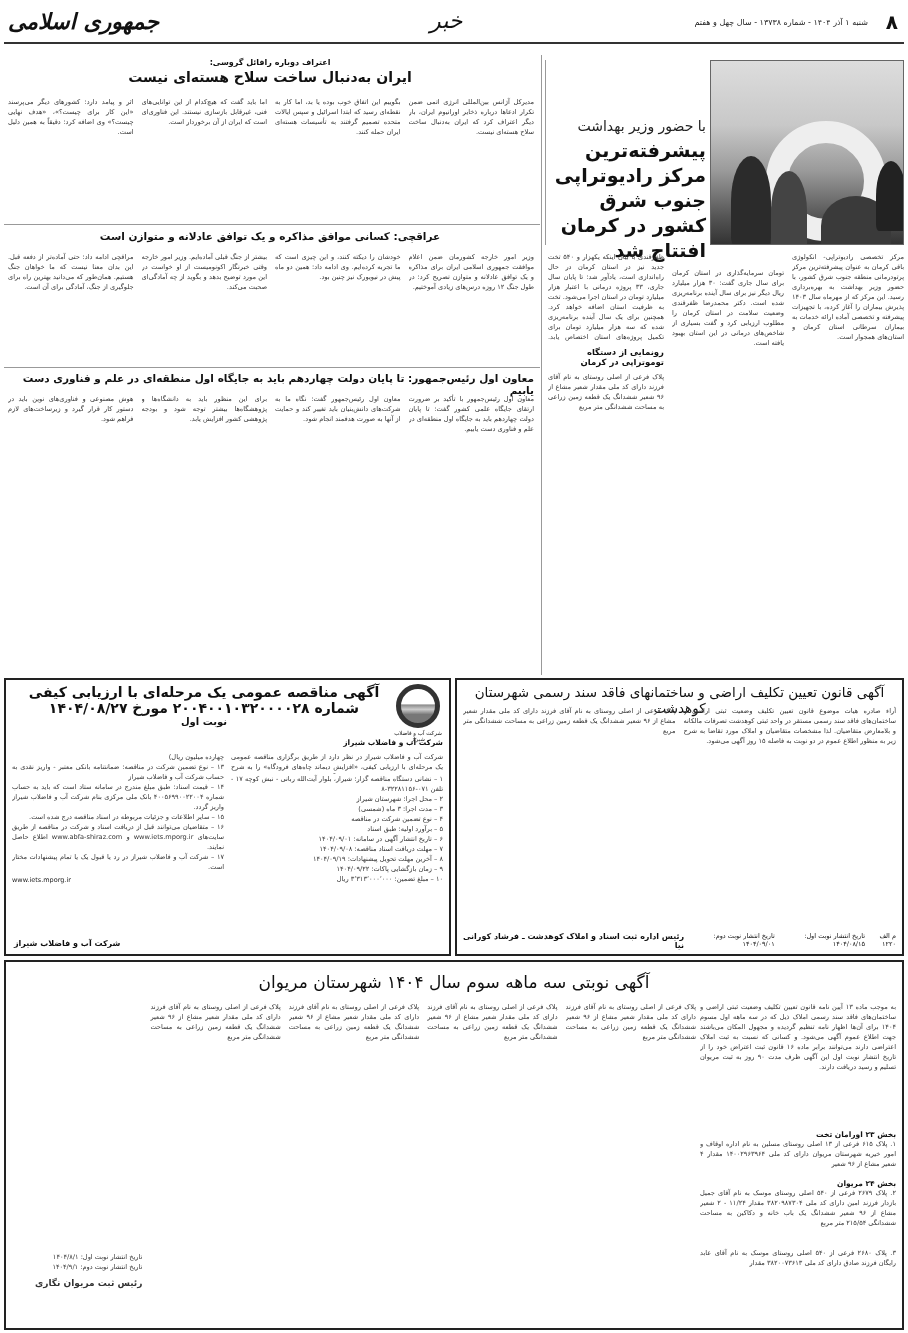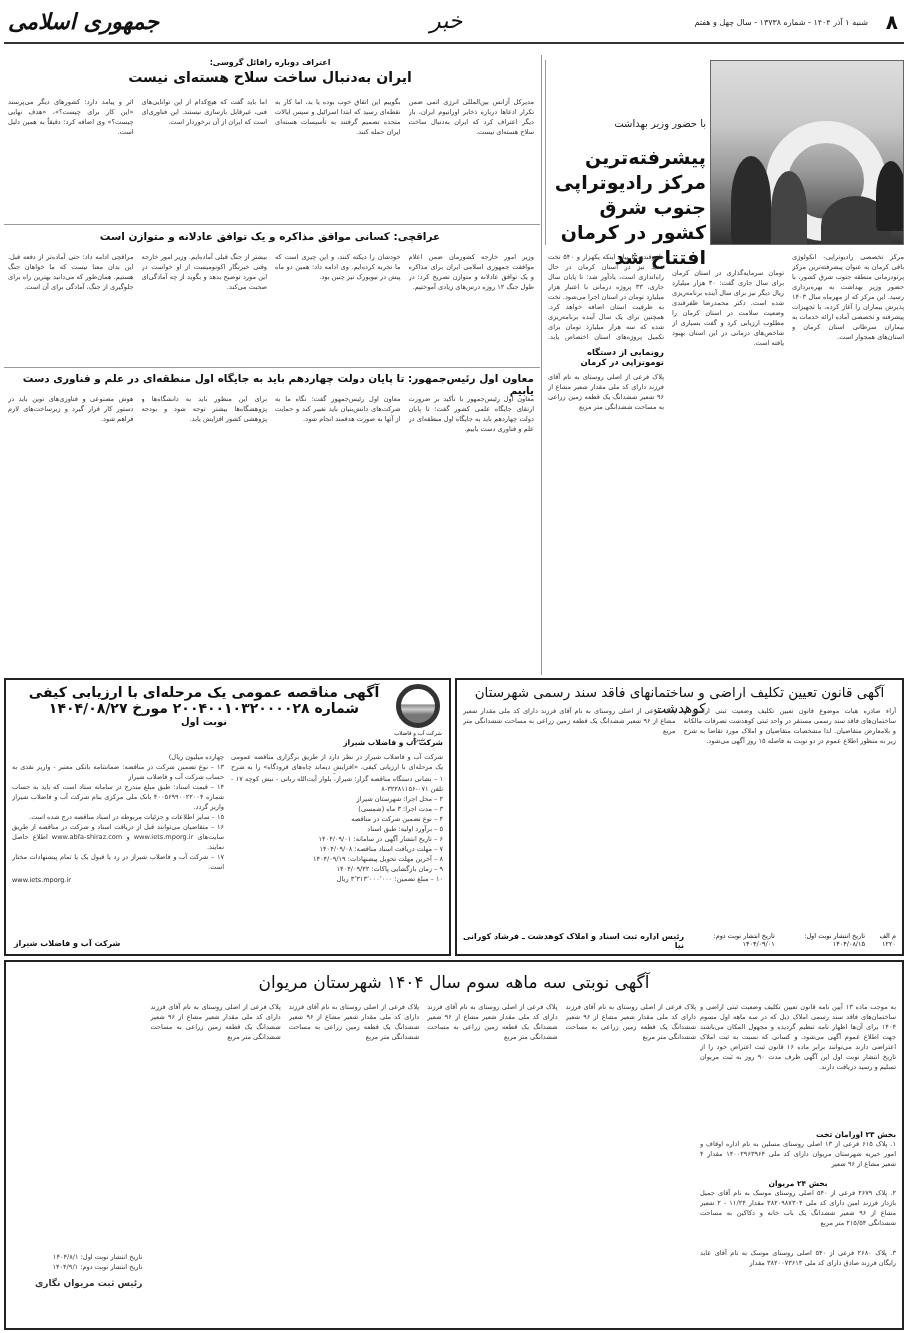--- a/index.html
+++ b/index.html
@@ -11,21 +11,21 @@
 .hdr .info{position:absolute;right:40px;top:18px;font-size:8px;color:#222}
 .hdr .pnum{position:absolute;right:10px;top:10px;font-size:20px;font-weight:bold}
 .hdr .rule{position:absolute;left:4px;right:4px;top:42px;height:2px;background:#333}
 .txt{font-size:6.6px;line-height:10px;color:#333;text-align:justify;direction:rtl;overflow:hidden}
 .cols{display:flex;flex-direction:row-reverse;gap:8px}
 .cols>div{flex:1}
 .photo{position:absolute;left:710px;top:60px;width:194px;height:185px;background:linear-gradient(180deg,#ddd 0%,#c8c8c8 35%,#9a9a9a 60%,#555 85%,#333 100%);border:1px solid #666;overflow:hidden}
 .photo .ring{position:absolute;left:55px;top:60px;width:120px;height:120px;border-radius:50%;border:22px solid #eee;}
 .photo .p{position:absolute;border-radius:50% 50% 10% 10%;background:#2b2b2b}
 .hl-block{position:absolute;left:548px;top:110px;width:158px;text-align:right;direction:rtl}
-.kicker{font-size:10px;color:#222;margin-bottom:16px}
+.kicker{font-size:14px;color:#222;margin-bottom:4px}
 .big{font-size:19px;line-height:25px;font-weight:bold}
 .box{position:absolute;border:2px solid #222}
 .ad-title{font-weight:normal;text-align:center;direction:rtl}
 .vline{position:absolute;width:1px;background:#999}
 .hline{position:absolute;height:1px;background:#999}
 .sig{font-size:8px;font-weight:bold;direction:rtl}
 </style>
 </head>
 <body>
 
@@ -134,21 +134,21 @@
   </div>
   <div class="sig" style="position:absolute;left:8px;bottom:6px">شرکت آب و فاضلاب شیراز</div>
 </div>
 
 <div class="box" style="left:4px;top:960px;width:900px;height:370px">
   <div class="ad-title" style="font-size:17px;margin-top:10px">آگهی نوبتی سه ماهه سوم سال ۱۴۰۴ شهرستان مریوان</div>
   <div style="position:absolute;right:6px;top:40px;width:196px;direction:rtl">
     <div class="txt" style="height:128px">به موجب ماده ۱۳ آیین نامه قانون تعیین تکلیف وضعیت ثبتی اراضی و ساختمان‌های فاقد سند رسمی املاک ذیل که در سه ماهه اول مسوم ۱۴۰۴ برای آن‌ها اظهار نامه تنظیم گردیده و مجهول المکان می‌باشند جهت اطلاع عموم آگهی می‌شود. و کسانی که نسبت به ثبت املاک اعتراضی دارند می‌توانند برابر ماده ۱۶ قانون ثبت اعتراض خود را از تاریخ انتشار نوبت اول این آگهی ظرف مدت ۹۰ روز به ثبت مریوان تسلیم و رسید دریافت دارند.</div>
     <div style="font-size:7.5px;font-weight:bold;text-align:right">بخش ۲۳ اورامان تخت</div>
     <div class="txt" style="height:40px">۱. پلاک ۶۱۵ فرعی از ۱۳ اصلی روستای مسلین به نام اداره اوقاف و امور خیریه شهرستان مریوان دارای کد ملی ۱۴۰۰۲۹۶۳۹۶۴ مقدار ۴ شعیر مشاع از ۹۶ شعیر</div>
-    <div style="font-size:7.5px;font-weight:bold;text-align:center">بخش ۲۴ مریوان</div>
+    <div style="font-size:7.5px;font-weight:bold;text-align:right">بخش ۲۴ مریوان</div>
     <div class="txt" style="height:60px">۲. پلاک ۲۶۷۹ فرعی از ۵۴۰ اصلی روستای موسک به نام آقای جمیل بازدار فرزند امین دارای کد ملی ۳۸۲۰۹۸۷۳۰۴ مقدار ۱۱/۲۴ - ۲ شعیر مشاع از ۹۶ شعیر ششدانگ یک باب خانه و دکاکین به مساحت ششدانگی ۲۱۵/۵۴ متر مربع</div>
     <div class="txt" style="height:30px">۳. پلاک ۲۶۸۰ فرعی از ۵۴۰ اصلی روستای موسک به نام آقای عابد رایگان فرزند صادق دارای کد ملی ۳۸۲۰۰۷۳۶۱۳ مقدار</div>
   </div>
   <div class="cols" style="position:absolute;left:6px;top:40px;width:684px;height:322px">
     <div class="txt">پلاک فرعی از اصلی روستای به نام آقای فرزند دارای کد ملی مقدار شعیر مشاع از ۹۶ شعیر ششدانگ یک قطعه زمین زراعی به مساحت ششدانگی متر مربع</div>
     <div class="txt">پلاک فرعی از اصلی روستای به نام آقای فرزند دارای کد ملی مقدار شعیر مشاع از ۹۶ شعیر ششدانگ یک قطعه زمین زراعی به مساحت ششدانگی متر مربع</div>
     <div class="txt">پلاک فرعی از اصلی روستای به نام آقای فرزند دارای کد ملی مقدار شعیر مشاع از ۹۶ شعیر ششدانگ یک قطعه زمین زراعی به مساحت ششدانگی متر مربع</div>
     <div class="txt">پلاک فرعی از اصلی روستای به نام آقای فرزند دارای کد ملی مقدار شعیر مشاع از ۹۶ شعیر ششدانگ یک قطعه زمین زراعی به مساحت ششدانگی متر مربع</div>
     <div class="txt" style="position:relative">
       <div style="margin-top:250px">تاریخ انتشار نوبت اول: ۱۴۰۴/۸/۱</div>

